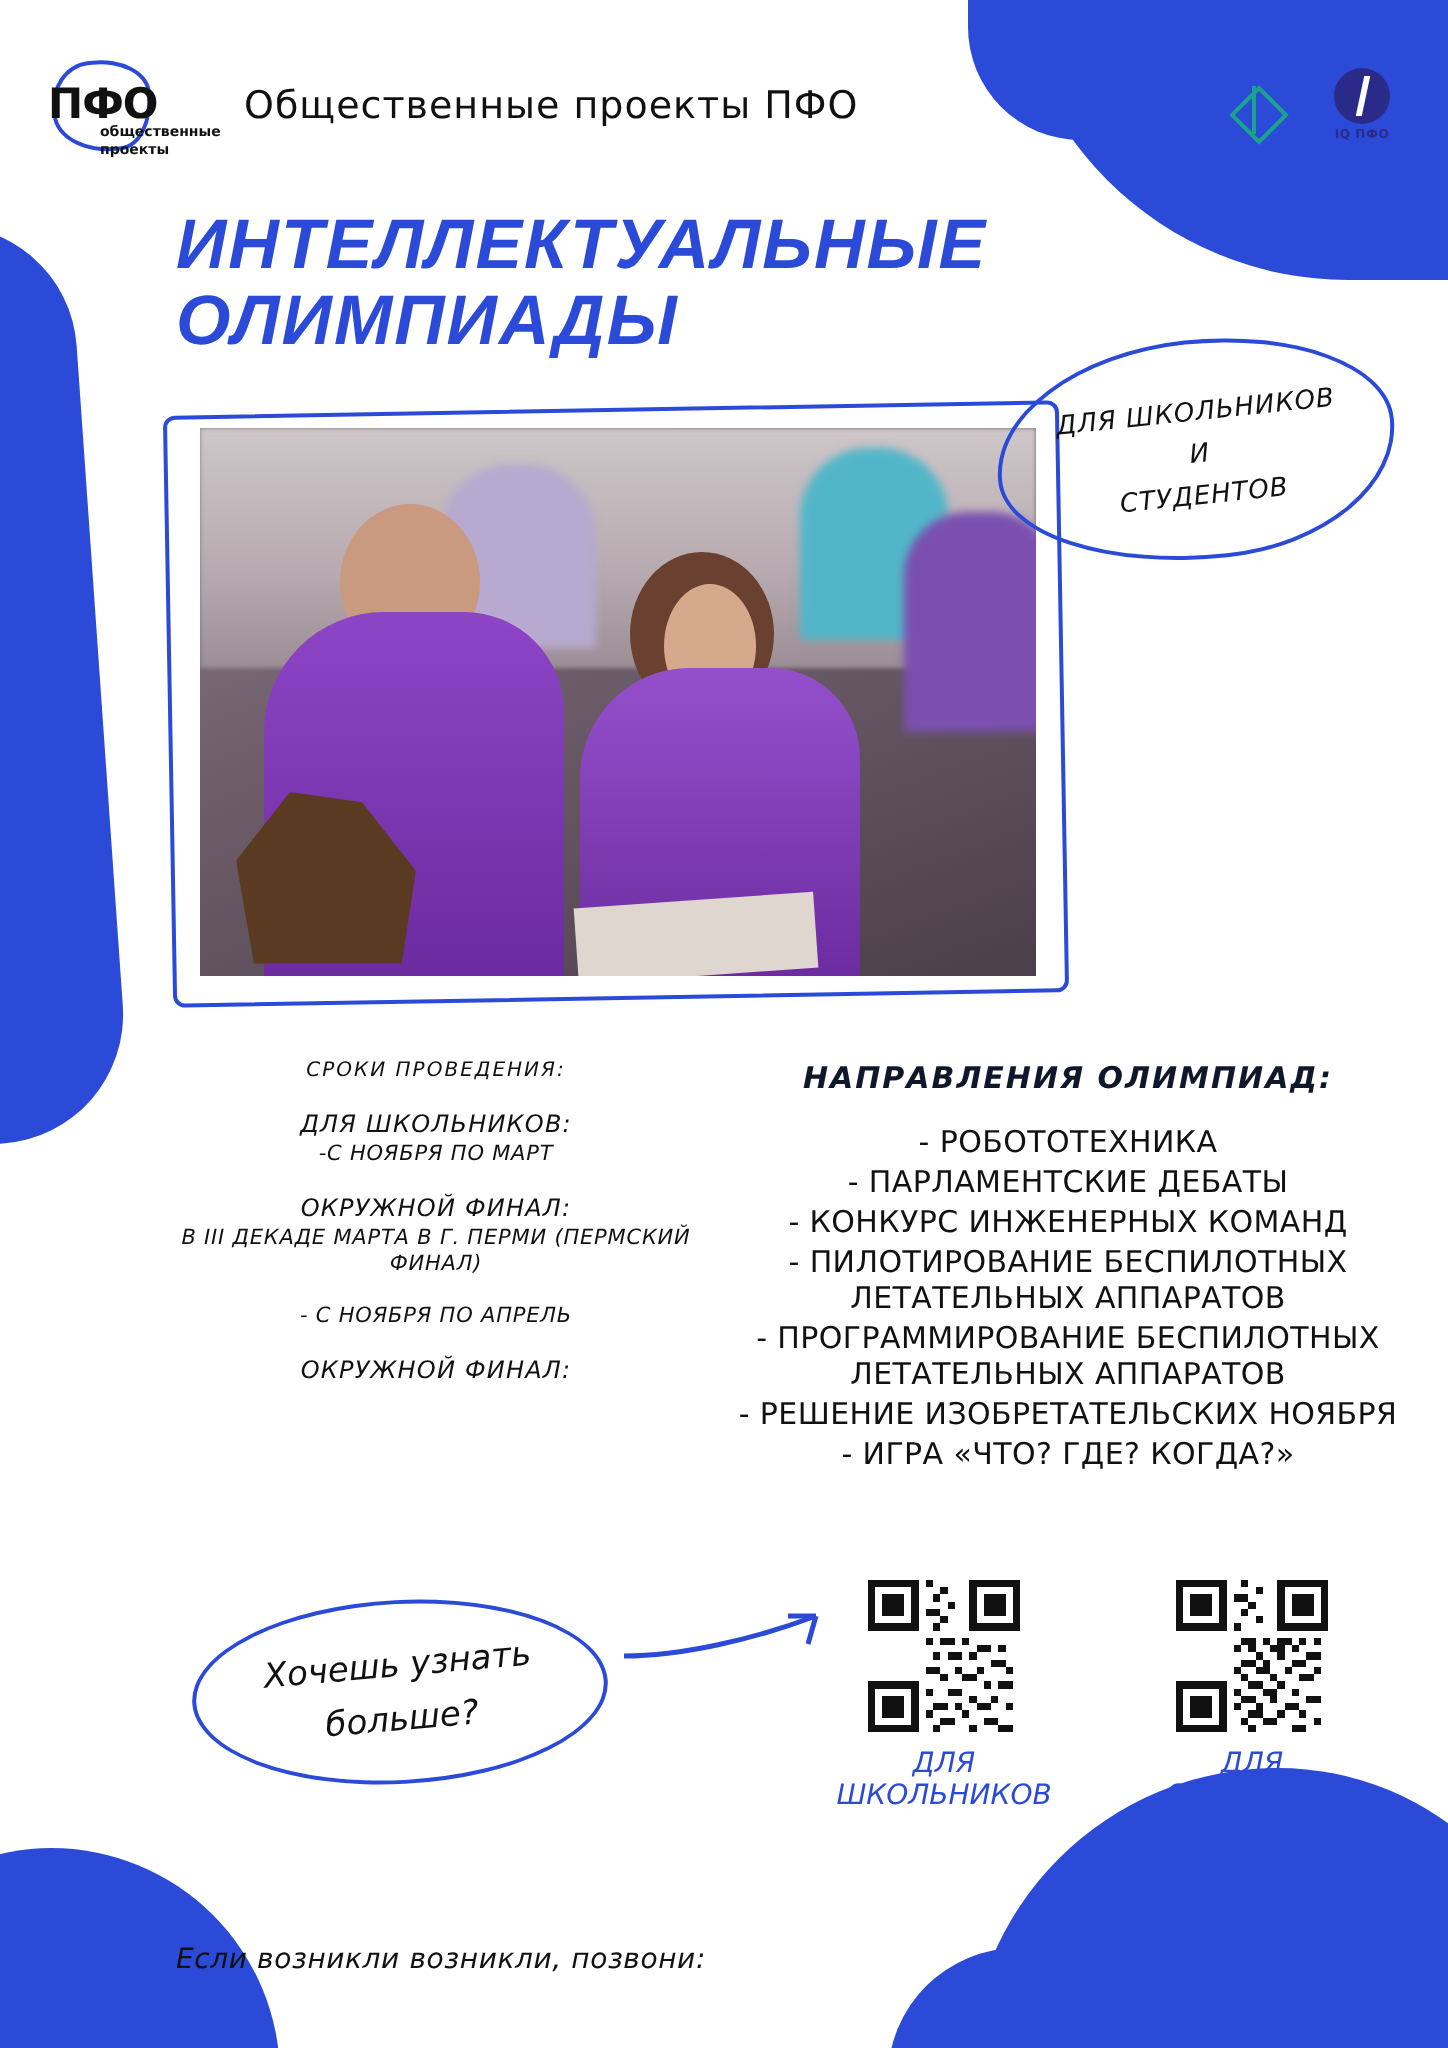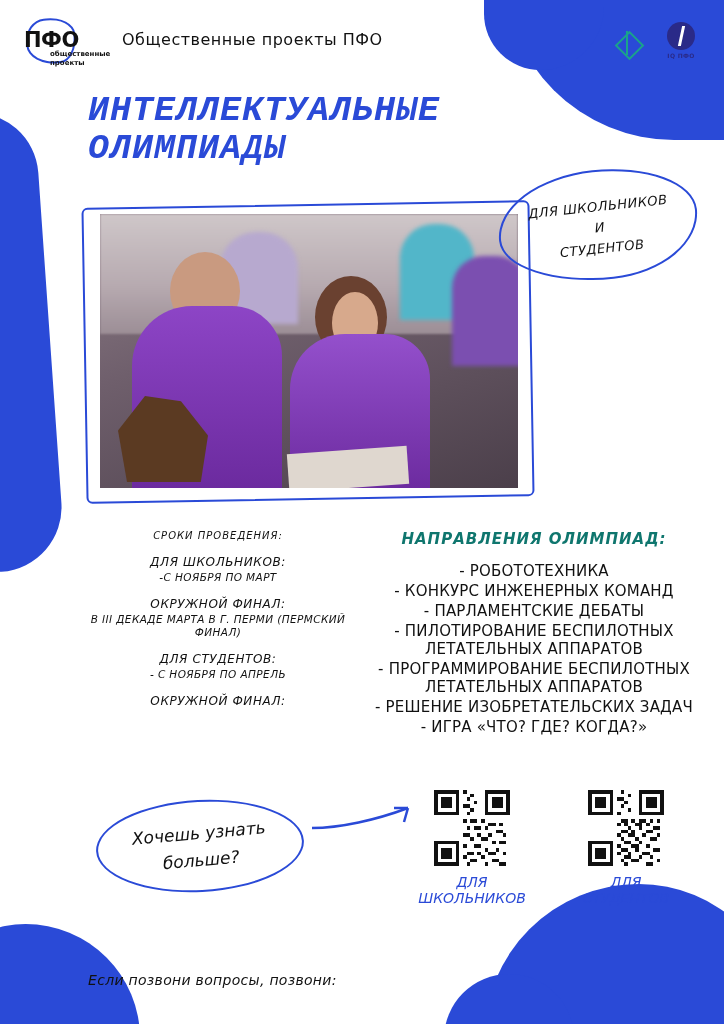--- a/index.html
+++ b/index.html
@@ -82,21 +82,21 @@
     bottom: -110px;
     width: 220px;
     height: 210px;
     border-radius: 120px 130px 0 0;
     background: #2a4ad7;
   }
 
   
   .header {
     position: absolute;
-    left: 0; top: 4px;
+    left: 0; top: 16px;
     width: 724px;
     height: 82px;
     text-decoration: underline;
   }
   .logo-pfo {
     position: absolute;
     left: 20px;
     top: 12px;
     width: 90px;
     height: 58px;
@@ -128,21 +128,21 @@
     font-size: 7px;
     line-height: 9px;
     font-weight: bold;
     color: #111;
     width: 58px;
   }
   .header-title {
     position: absolute;
     left: 122px;
     top: 26px;
-    font-size: 16px;
+    font-size: 19px;
     color: #111;
     font-family: "DejaVu Sans", sans-serif;
     letter-spacing: 0.5px;
   }
   .header-icons {
     position: absolute;
     right: 26px;
     top: 18px;
     display: flex;
     gap: 22px;
@@ -199,22 +199,22 @@
     font-weight: bold;
     color: #2a2a88;
     margin-top: 2px;
     letter-spacing: 0.3px;
   }
 
   
   .main-title {
     position: absolute;
     left: 88px;
-    top: 92px;
-    font-family: Liberation Mono, monospace;
+    top: 104px;
+    font-family: Liberation Sans, sans-serif;
     font-weight: bold;
     font-size: 35px;
     line-height: 38px;
     color: #2a4ad7;
     letter-spacing: 1px;
     font-style: italic;
   }
 
   
   .photo-wrap {
@@ -387,21 +387,21 @@
     position: absolute;
     left: 358px;
     top: 530px;
     width: 352px;
     text-align: center;
   }
   .directions .section-head {
     font-size: 15px;
     font-weight: bold;
     font-style: italic;
-    color: #0f766e;
+    color: #0f172a;
     letter-spacing: 1px;
     margin-bottom: 14px;
   }
   .directions ul {
     list-style: none;
     margin: 0;
     padding: 0;
   }
   .directions li {
     font-size: 15px;
@@ -556,37 +556,36 @@
 
     <div class="blk">
       <div class="lbl">ДЛЯ ШКОЛЬНИКОВ:</div>
       <div class="val">-С НОЯБРЯ ПО МАРТ</div>
     </div>
     <div class="blk">
       <div class="lbl">ОКРУЖНОЙ ФИНАЛ:</div>
       <div class="val">В III ДЕКАДЕ МАРТА В Г. ПЕРМИ (ПЕРМСКИЙ ФИНАЛ)</div>
     </div>
     <div class="blk">
-      <div class="lbl">ДЛЯ СТУДЕНТОВ:</div>
       <div class="val">- С НОЯБРЯ ПО АПРЕЛЬ</div>
     </div>
     <div class="blk">
       <div class="lbl">ОКРУЖНОЙ ФИНАЛ:</div>
     </div>
   </div>
 
   <div class="directions">
     <div class="section-head">НАПРАВЛЕНИЯ ОЛИМПИАД:</div>
     <ul>
       <li>- РОБОТОТЕХНИКА</li>
+      <li>- ПАРЛАМЕНТСКИЕ ДЕБАТЫ</li>
       <li>- КОНКУРС ИНЖЕНЕРНЫХ КОМАНД</li>
-      <li>- ПАРЛАМЕНТСКИЕ ДЕБАТЫ</li>
       <li>- ПИЛОТИРОВАНИЕ БЕСПИЛОТНЫХ ЛЕТАТЕЛЬНЫХ АППАРАТОВ</li>
       <li>- ПРОГРАММИРОВАНИЕ БЕСПИЛОТНЫХ ЛЕТАТЕЛЬНЫХ АППАРАТОВ</li>
-      <li>- РЕШЕНИЕ ИЗОБРЕТАТЕЛЬСКИХ ЗАДАЧ</li>
+      <li>- РЕШЕНИЕ ИЗОБРЕТАТЕЛЬСКИХ НОЯБРЯ</li>
       <li>- ИГРА «ЧТО? ГДЕ? КОГДА?»</li>
     </ul>
   </div>
 
   <div class="bubble-more">
     <div class="ellipse"></div>
     <div class="txt">
       <div>Хочешь узнать</div>
       <div>больше?</div>
     </div>
@@ -734,15 +733,15 @@
     <div class="qr-caption cap-1">
       <div>ДЛЯ</div>
       <div>ШКОЛЬНИКОВ</div>
     </div>
     <div class="qr-caption cap-2">
       <div>ДЛЯ</div>
       <div>СТУДЕНТОВ</div>
     </div>
   </div>
 
-  <div class="bottom-note">Если позвони вопросы, позвони:</div>
+  <div class="bottom-note">Если возникли возникли, позвони:</div>
 
 </div>
 
 </body></html>

